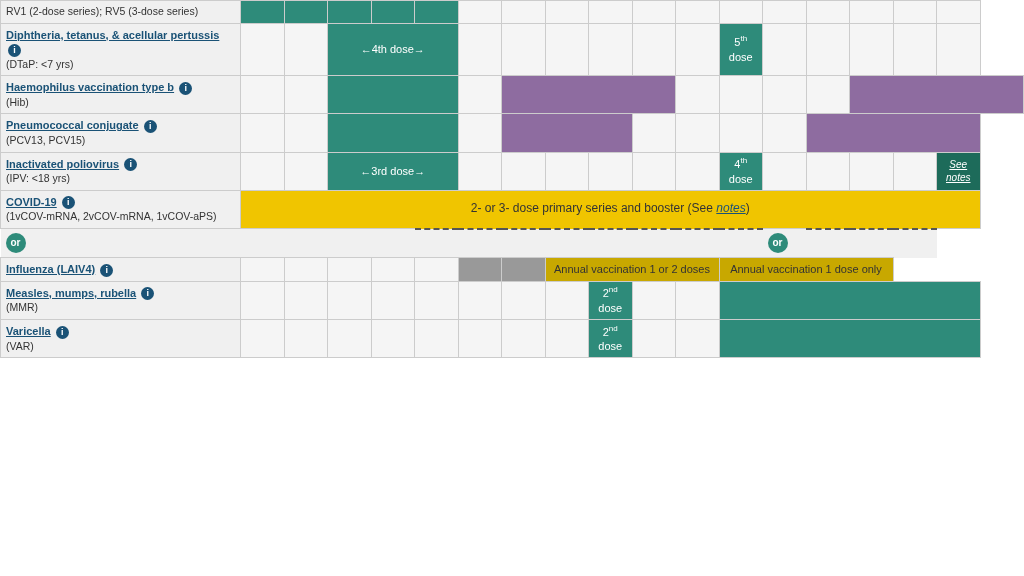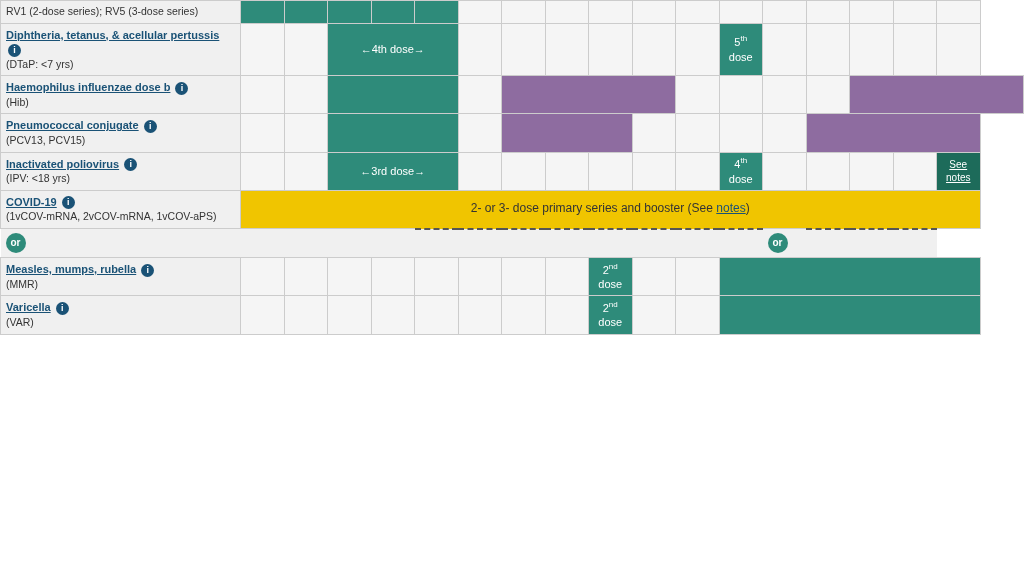--- a/index.html
+++ b/index.html
@@ -67,21 +67,21 @@
       color: white;
       border-radius: 50%;
       width: 20px;
       height: 20px;
       text-align: center;
       line-height: 20px;
       font-size: 10px;
       font-weight: bold;
     }
     .superscript { font-size: 8px; vertical-align: super; }
-    .notes-link { color: #1a5276; text-decoration: underline; }
+    .notes-link { color: #1a5276; text-decoration: underline; font-style: italic; }
 
     table { border-spacing: 0; }
   </style>
 </head>
 <body>
 
 <table class="schedule-table">
 
   <tbody>
       <tr>
@@ -131,21 +131,21 @@
     </td>
     <td class="empty"></td>
     <td class="empty"></td>
     <td class="empty"></td>
     <td class="empty"></td>
     <td class="empty"></td>
   </tr>
 
   <tr>
     <td class="vaccine-name">
-      <a href="#">Haemophilus influenzae dose b</a>
+      <a href="#">Haemophilus vaccination type b</a>
       <span class="info-icon">i</span><br>
       <span class="subtitle">(Hib)</span>
     </td>
     <td class="empty"></td>
     <td class="empty"></td>
 
     <td class="teal" colspan="3"></td>
     <td class="empty"></td>
 
     <td class="purple" colspan="4"></td>
@@ -228,20 +228,42 @@
       <span class="or-badge">or</span>
     </td>
     <td colspan="4" style="background:#f0f0f0; border:none;"></td>
     <td colspan="8" style="border-top: 2px dashed #555; background:#f0f0f0; border-left:none; border-right:none; border-bottom:none;"></td>
     <td style="background:#f0f0f0; border:none;">
       <span class="or-badge">or</span>
     </td>
     <td colspan="3" style="background:#f0f0f0; border:none; border-top: 2px dashed #555;"></td>
   </tr>
 
+  <tr>
+    <td class="vaccine-name">
+      <a href="#">Influenza (LAIV4)</a>
+      <span class="info-icon">i</span>
+    </td>
+    <td class="empty"></td>
+    <td class="empty"></td>
+    <td class="empty"></td>
+    <td class="empty"></td>
+    <td class="empty"></td>
+
+    <td class="gray"></td>
+    <td class="gray"></td>
+
+    <td class="yellow-dark" colspan="4" style="text-align:center;">
+      <span>Annual vaccination 1 or 2 doses</span>
+    </td>
+
+    <td class="yellow-dark" colspan="4" style="text-align:center;">
+      <span>Annual vaccination 1 dose only</span>
+    </td>
+  </tr>
 
   <tr>
     <td class="vaccine-name">
       <a href="#">Measles, mumps, rubella</a>
       <span class="info-icon">i</span><br>
       <span class="subtitle">(MMR)</span>
     </td>
     <td class="empty"></td>
     <td class="empty"></td>
     <td class="empty"></td>

